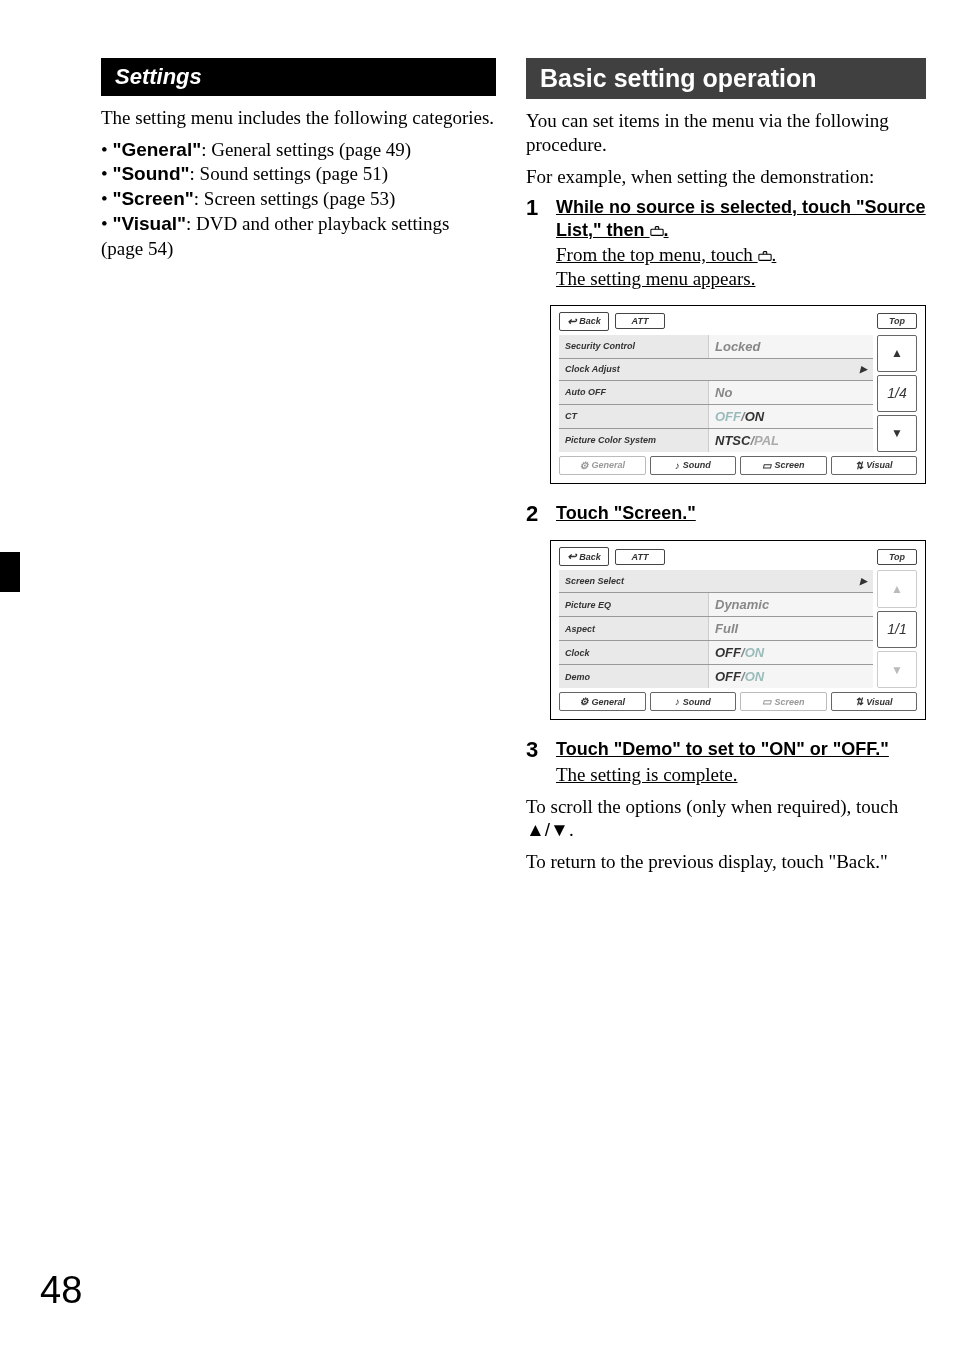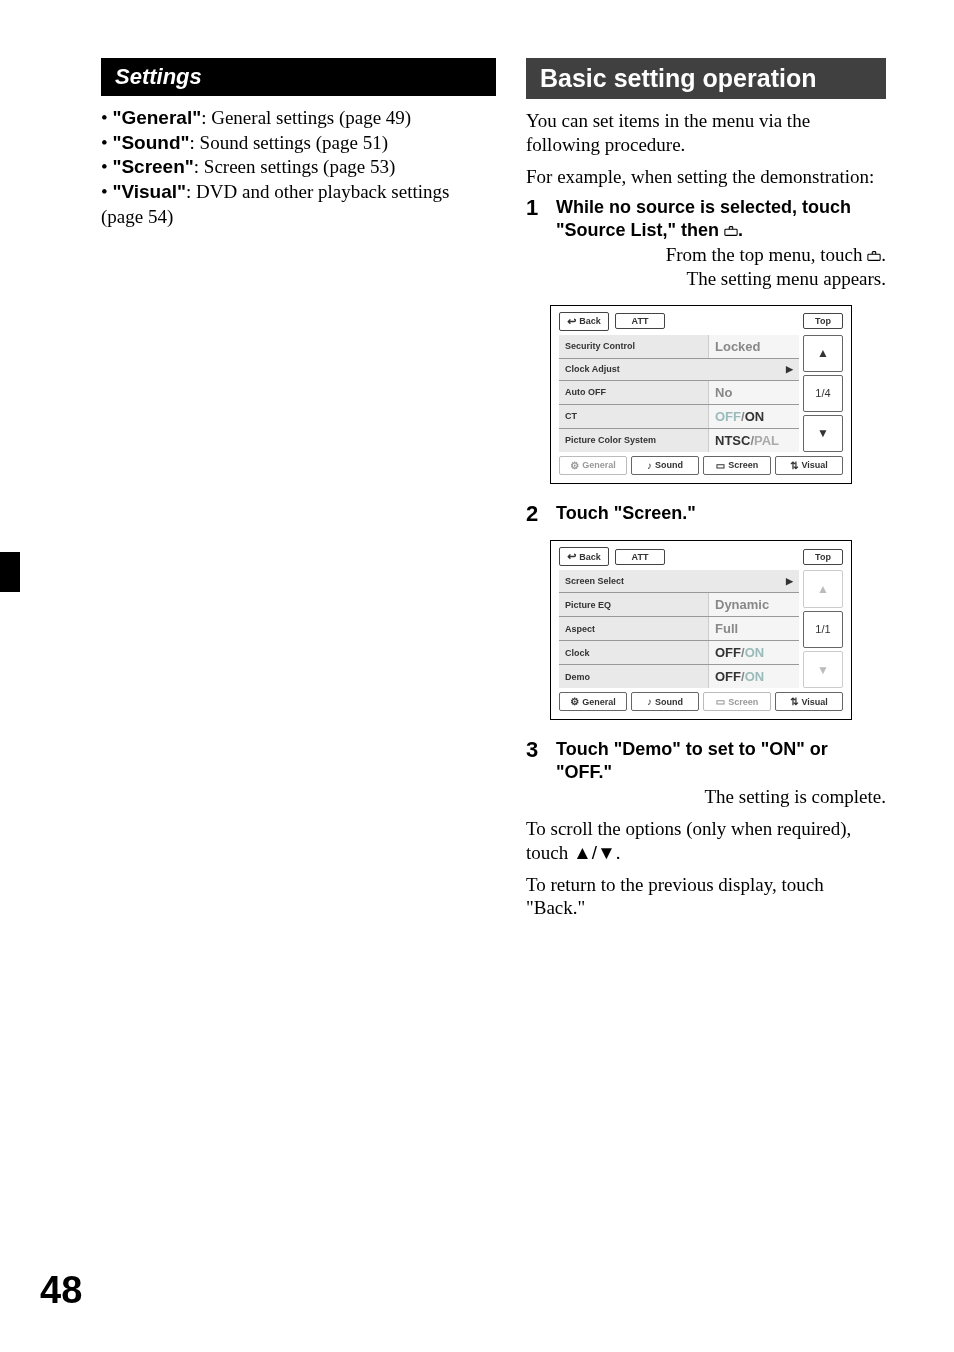--- a/index.html
+++ b/index.html
@@ -67,43 +67,43 @@
   .bold-sans { font-family: Arial, Helvetica, sans-serif; font-weight: bold; }
 
   .step { display: flex; gap: 10px; margin-top: 4px; margin-bottom: 4px; }
   .step-num {
     font-family: Arial, Helvetica, sans-serif;
     font-weight: bold;
     font-size: 22px;
     line-height: 1.1;
     flex: 0 0 20px;
   }
-  .step-body { flex: 1; }
+  .step-body { flex: 1; text-decoration: underline; }
   .step-title {
     font-family: Arial, Helvetica, sans-serif;
     font-weight: bold;
     font-size: 18px;
     line-height: 1.25;
     margin-bottom: 2px;
   }
   .step-text {
     font-size: 19px;
     line-height: 1.25;
-    text-align: right;
   }
 
   
   .ui-shot {
     border: 1px solid #000;
-    width: 302px;
+    width: 376px;
     margin: 14px 0 18px 24px;
     padding: 6px 8px 8px 8px;
     font-family: Arial, Helvetica, sans-serif;
     font-size: 9px;
     color: #333;
+    font-style: italic;
   }
   .ui-topbar { display: flex; gap: 6px; margin-bottom: 4px; align-items: center; }
   .ui-btn {
     border: 1px solid #444;
     border-radius: 2px;
     padding: 2px 6px;
     font-weight: bold;
     font-size: 9px;
     text-align: center;
     min-width: 50px;
@@ -155,21 +155,21 @@
     flex-direction: column;
     gap: 3px;
   }
   .ui-side .pager, .ui-side .arrow {
     border: 1px solid #666;
     border-radius: 2px;
     flex: 1;
     display: flex;
     align-items: center;
     justify-content: center;
-    font-size: 11px;
+    font-size: 14px;
     min-height: 20px;
   }
   .ui-side .arrow { font-size: 12px; }
   .ui-side .disabled { color: #bbb; border-color: #ccc; }
 
   .ui-bottom {
     display: flex;
     gap: 4px;
     margin-top: 4px;
   }
@@ -195,35 +195,36 @@
     height: 12px;
     vertical-align: -1px;
   }
   .settings-icon svg { width: 100%; height: 100%; }
 
   .page-num {
     position: absolute;
     left: 40px;
     bottom: 40px;
     font-family: Arial, Helvetica, sans-serif;
-    font-weight: bold;
+    font-weight: normal;
     font-size: 38px;
   }
 
   .tri { font-family: Arial, sans-serif; }
 </style>
 </head>
 <body>
 
 <div class="tab-marker"></div>
 
 <div class="page">
 
   <div class="col col-left">
     <div class="section-header">Settings</div>
+    <p class="body-text">The setting menu includes the following categories.</p>
     <ul class="bullet-list">
       <li>
         <span class="bold-sans">"General"</span><span>: General settings (page 49)</span>
       </li>
       <li>
         <span class="bold-sans">"Sound"</span><span>: Sound settings (page 51)</span>
       </li>
       <li>
         <span class="bold-sans">"Screen"</span><span>: Screen settings (page 53)</span>
       </li>

